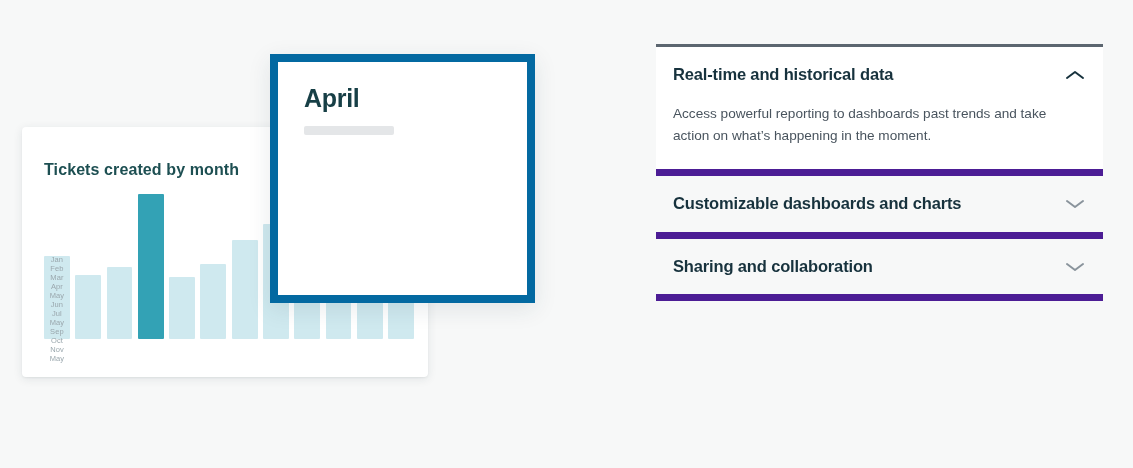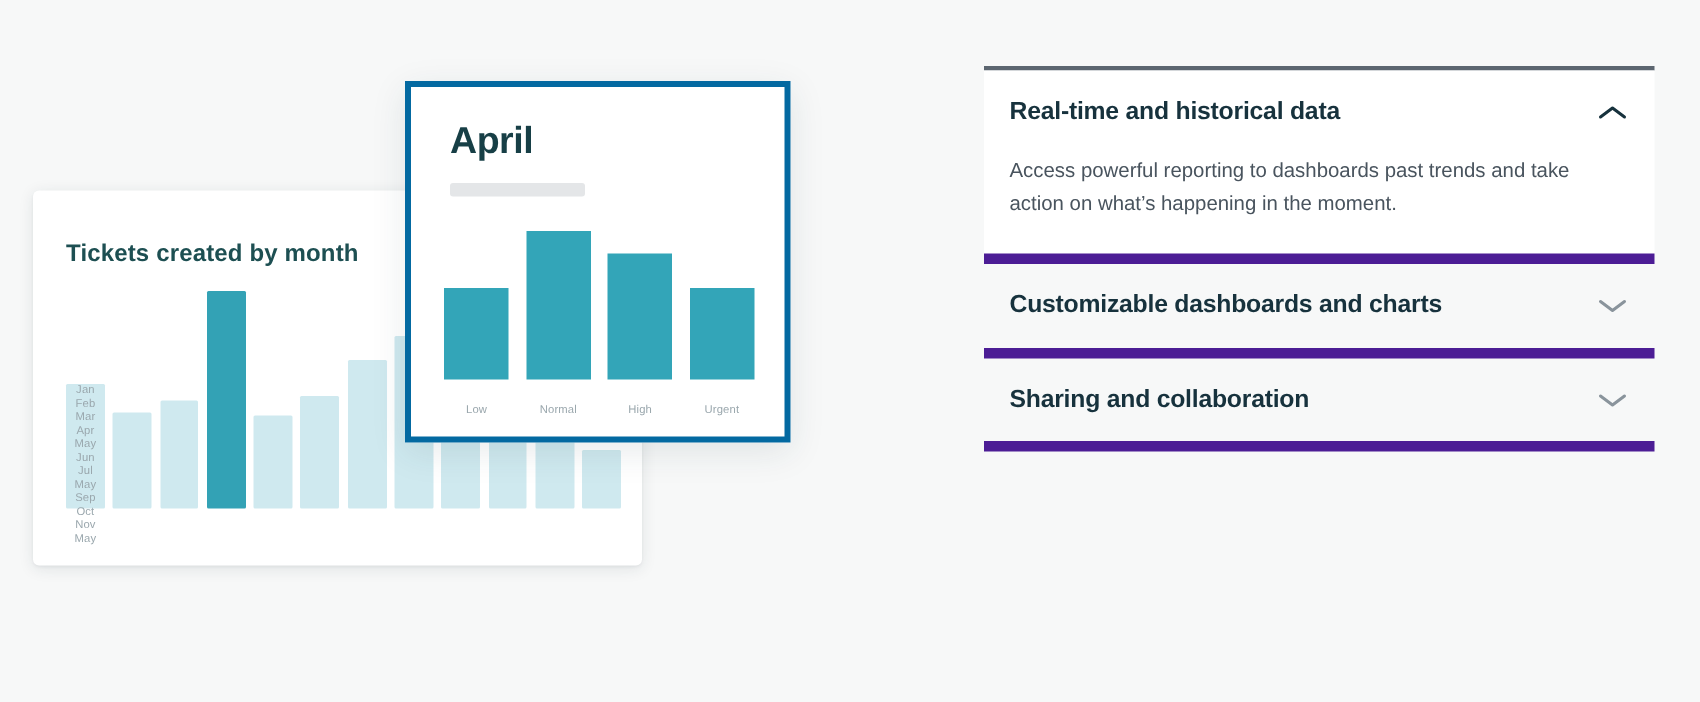--- a/index.html
+++ b/index.html
@@ -95,21 +95,21 @@
   }
 
   
   .april-card {
     position: absolute;
     left: 270px;
     top: 54px;
     width: 249px;
     height: 233px;
     background: #ffffff;
-    border: 4px solid #0369a1;
+    border: 8px solid #0369a1;
     box-shadow: 0 6px 22px rgba(30,60,70,0.10);
   }
   .april-title {
     position: absolute;
     left: 26px;
     top: 24px;
     font-size: 25px;
     font-weight: bold;
     color: #173f46;
     letter-spacing: -0.3px;
@@ -276,42 +276,20 @@
           <div class="bg-label">Nov</div>
           <div class="bg-label">May</div>
         </div>
     </div>
   </div>
 
   <div class="april-card">
     <div class="april-title">April</div>
     <div class="april-subbar"></div>
 
-    <div class="april-chart">
-      <div class="april-bars" id="april-bars">
-          <div class="april-bar-slot">
-            <div class="april-bar" style="height: 57.1429%;"></div>
-          </div>
-          <div class="april-bar-slot">
-            <div class="april-bar" style="height: 92.381%;"></div>
-          </div>
-          <div class="april-bar-slot">
-            <div class="april-bar" style="height: 78.0952%;"></div>
-          </div>
-          <div class="april-bar-slot">
-            <div class="april-bar" style="height: 57.1429%;"></div>
-          </div>
-        </div>
-      <div class="april-labels" id="april-labels">
-          <div class="april-label">Low</div>
-          <div class="april-label">Normal</div>
-          <div class="april-label">High</div>
-          <div class="april-label">Urgent</div>
-        </div>
-    </div>
   </div>
 
 </div>
 
 <div class="accordion">
   <div class="accordion-toprule"></div>
   <div id="acc-list">
       <div class="acc-item expanded">
         <div class="acc-header">
           <div class="acc-title">Real-time and historical data</div>

